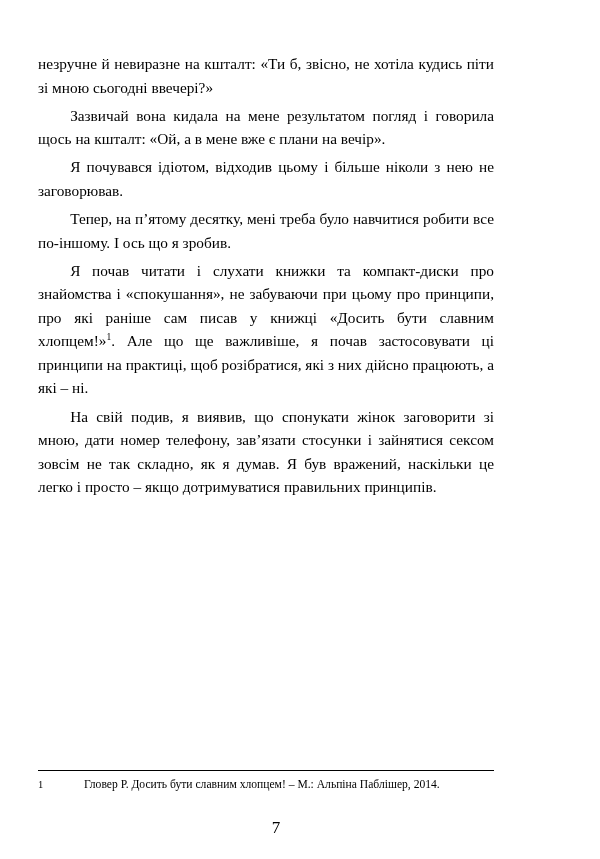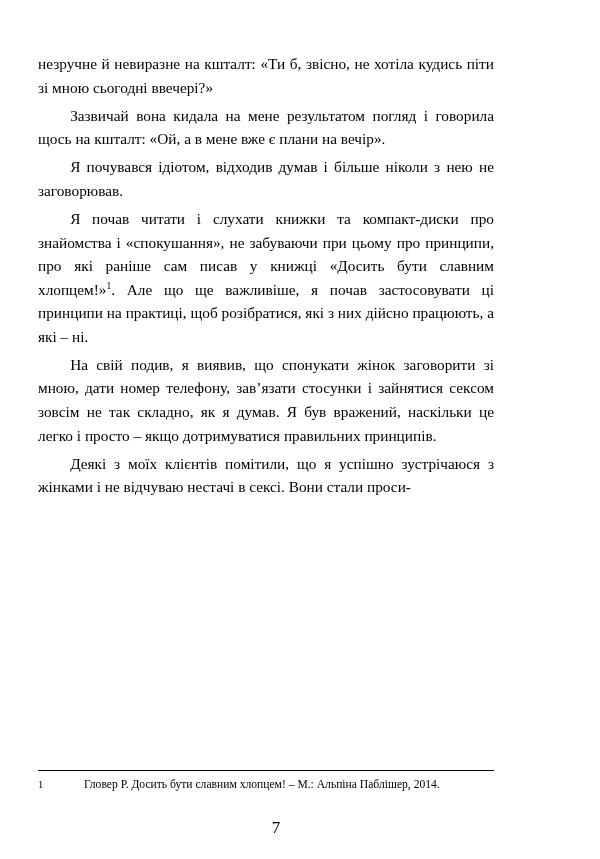--- a/index.html
+++ b/index.html
@@ -77,24 +77,24 @@
   }
 </style>
 </head>
 <body>
 
 <div class="page">
 
   <div class="body-text">
     <p class="no-indent">незручне й невиразне на кшталт: «Ти б, звісно, не хотіла кудись піти зі мною сьогодні ввечері?»</p>
     <p>Зазвичай вона кидала на мене результатом погляд і говорила щось на кшталт: «Ой, а в мене вже є плани на вечір».</p>
-    <p>Я почувався ідіотом, відходив думав і більше ніколи з нею не заговорював.</p>
+    <p>Я почувався ідіотом, відходив цьому і більше ніколи з нею не заговорював.</p>
+    <p>Тепер, на п’ятому десятку, мені треба було навчитися робити все по-іншому. І ось що я зробив.</p>
     <p><span>Я почав читати і слухати книжки та компакт-диски про знайомства і «спокушання», не забуваючи при цьому про принципи, про які раніше сам писав у книжці «Досить бути славним хлопцем!»</span><sup class="footnote-ref">1</sup><span>. Але що ще важливіше, я почав застосовувати ці принципи на практиці, щоб розібратися, які з них дійсно працюють, а які – ні.</span></p>
     <p>На свій подив, я виявив, що спонукати жінок заговорити зі мною, дати номер телефону, зав’язати стосунки і зайнятися сексом зовсім не так складно, як я думав. Я був вражений, наскільки це легко і просто – якщо дотримуватися правильних принципів.</p>
-    <p>Деякі з моїх клієнтів помітили, що я успішно зустрічаюся з жінками і не відчуваю нестачі в сексі. Вони стали проси-</p>
   </div>
 
   <div class="footnote-area">
     <hr class="footnote-rule">
     <div class="footnote-line">
       <span class="footnote-num">1</span>
       <span class="footnote-text">Гловер Р. Досить бути славним хлопцем! – М.: Альпіна Паблішер, 2014.</span>
     </div>
   </div>
 

